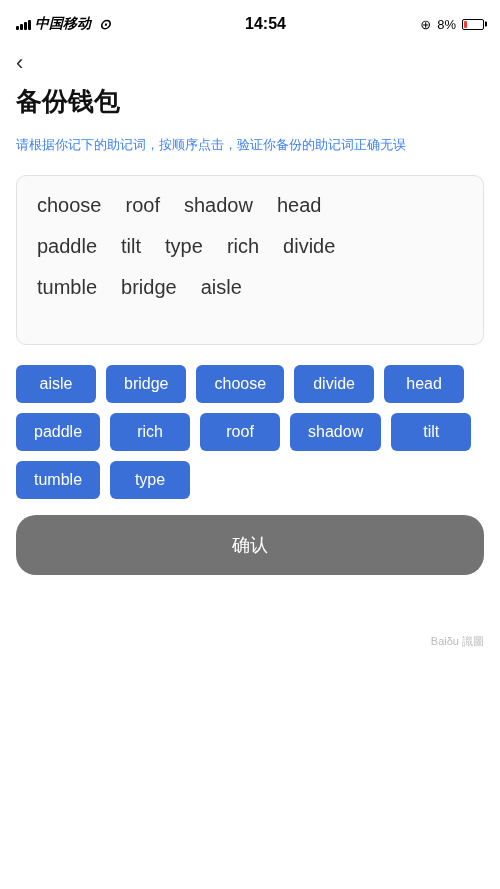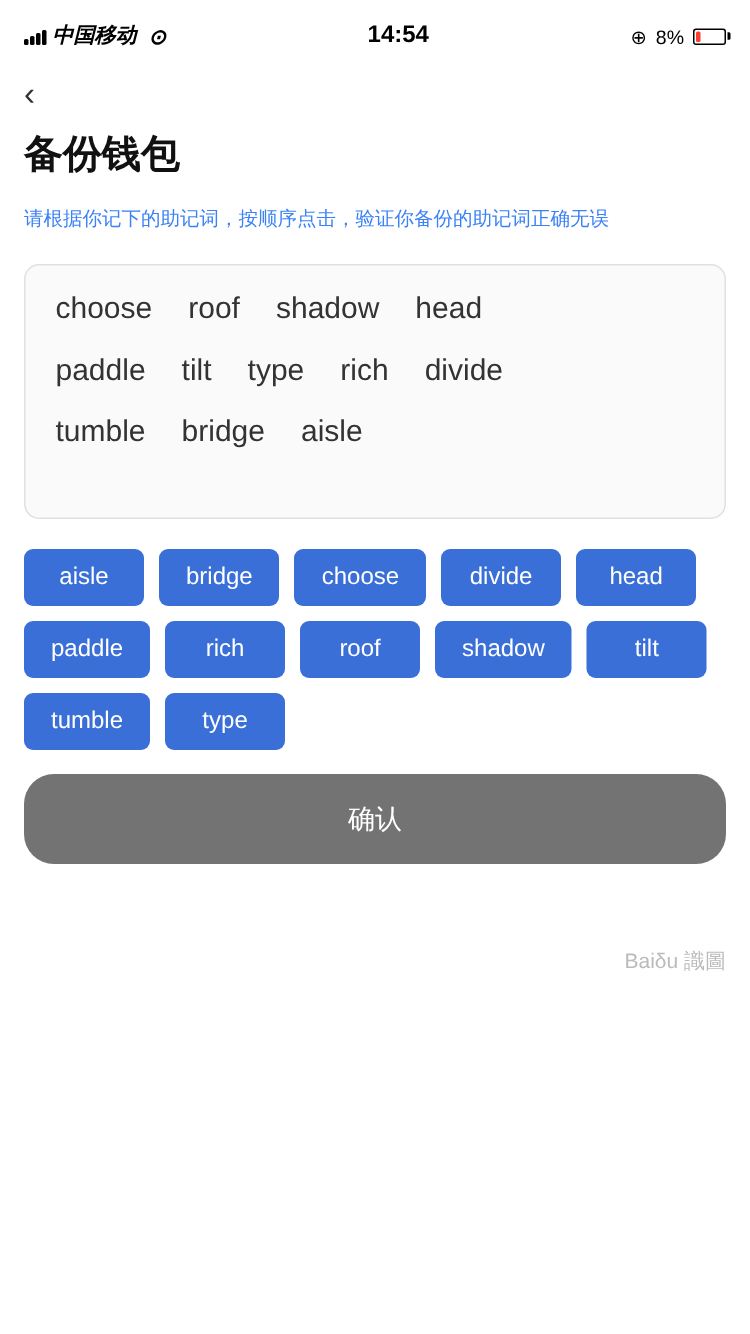--- a/index.html
+++ b/index.html
@@ -185,21 +185,21 @@
       text-align: center;
       margin-top: 4px;
     }
 
     
     .bottom-area {
       padding: 40px 16px 10px 16px;
       text-align: right;
     }
     .baidu-watermark {
-      font-size: 14px;
+      font-size: 11px;
       color: #bbb;
     }
   </style>
 </head>
 <body>
 
 <div class="status-bar">
   <div class="status-left">
     <div class="signal-bars">
       <div class="signal-bar" style="height:4px"></div>

